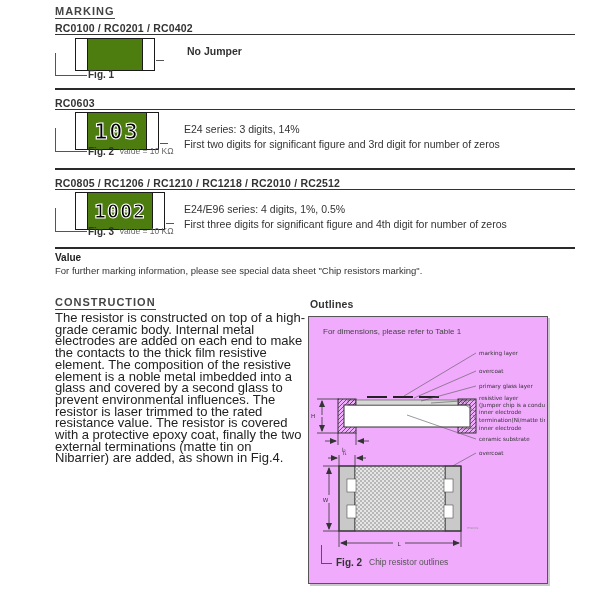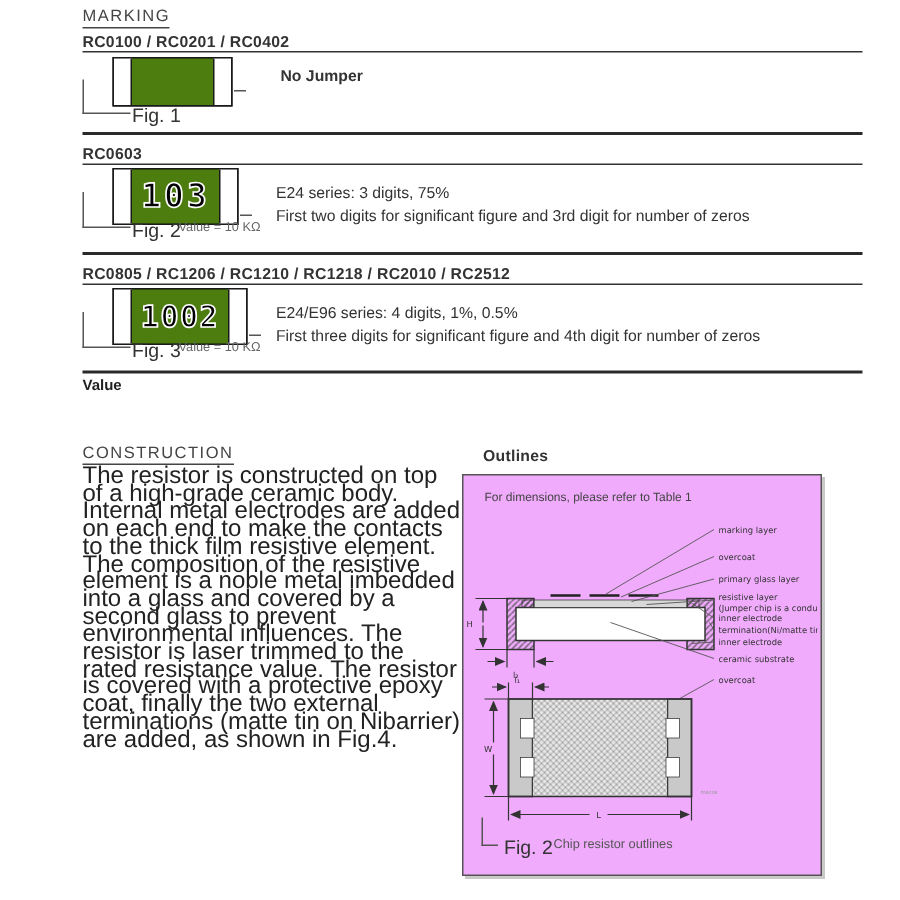--- a/index.html
+++ b/index.html
@@ -1,38 +1,38 @@
 <!DOCTYPE html>
 <html><head>
 <meta charset="utf-8">
 <style>
   html,body{margin:0;padding:0;background:#fff;}
   #page{position:relative;width:600px;height:600px;background:#ffffff;
         font-family:"Liberation Sans",sans-serif;color:#2b2b2b;overflow:hidden;}
   .abs{position:absolute;}
   .sec-head{font-weight:bold;font-size:10.5px;color:#333;letter-spacing:.2px;}
-  .big-head{font-weight:normal;font-size:11px;color:#444;letter-spacing:1px;
+  .big-head{font-weight:bold;font-size:11px;color:#444;letter-spacing:1px;
             border-bottom:1.6px solid #444;padding-bottom:1px;text-align:center;}
   .rule-thin{height:1.2px;background:#333;}
   .rule-sep{height:1.6px;background:#2a2a2a;}
   .chip{display:flex;border:1.6px solid #1a1a1a;background:#000;}
   .cap{width:11px;background:#fff;}
   .cap-l{border-right:1.6px solid #1a1a1a;}
   .cap-r{border-left:1.6px solid #1a1a1a;}
   .chip-body{flex:1;background:#4d7c0f;display:flex;align-items:center;justify-content:center;}
   .seg{font-family:"DejaVu Sans Mono",monospace;font-weight:bold;letter-spacing:2px;
        color:#fff;-webkit-text-fill-color:#000;-webkit-text-stroke:1.1px #fff;}
   .bracket{border-left:1px solid #555;border-bottom:1px solid #555;}
-  .figlab{font-weight:normal;font-size:13px;color:#333;}
+  .figlab{font-weight:bold;font-size:10px;color:#333;}
   .vallab{font-size:8.5px;color:#666;}
   .desc{font-size:10.5px;color:#333;}
   .tick{height:1.2px;background:#555;}
   .note-h{font-weight:bold;font-size:10px;color:#222;}
   .note-t{font-size:9.5px;color:#333;}
-  .para{font-size:16px;line-height:11.7px;color:#222;width:253px;}
+  .para{font-size:13px;line-height:11.7px;color:#222;width:253px;}
   .out-box{border:1px solid #555;background:#f0abfc;box-shadow:2px 2px 0 #c9c9c9;}
   .box-note{font-size:8px;color:#444;}
   .dlab{font-size:5.6px;fill:#333;font-family:"DejaVu Sans","Liberation Sans",sans-serif;}
   .dimlab{font-size:5.6px;fill:#333;font-family:"DejaVu Sans","Liberation Sans",sans-serif;}
   .code{font-size:3.6px;fill:#999;font-family:"DejaVu Sans",sans-serif;}
   .leader{stroke:#555;stroke-width:.6;fill:none;}
   .dim{stroke:#333;stroke-width:.8;fill:none;}
   .shape{stroke:#333;stroke-width:1;}
 </style>
 </head>
@@ -66,21 +66,21 @@
     <div class="cap cap-l"></div>
     <div class="chip-body">
       <span class="seg" style="font-size:22px;">103</span>
     </div>
     <div class="cap cap-r"></div>
   </div>
   <div class="abs tick" style="left:160px;top:143px;width:8px;"></div>
   <div class="abs bracket" style="left:55px;top:128px;width:31px;height:23px;"></div>
   <div class="abs figlab" style="left:88px;top:146px;">Fig. 2</div>
   <div class="abs vallab" style="left:119px;top:146px;">Value = 10 KΩ</div>
-  <div class="abs desc" style="left:184px;top:123px;">E24 series: 3 digits, 75%</div>
+  <div class="abs desc" style="left:184px;top:123px;">E24 series: 3 digits, 14%</div>
   <div class="abs desc" style="left:184px;top:138px;text-align:center;">First two digits for significant figure and 3rd digit for number of zeros</div>
 
   <div class="abs rule-sep" style="left:55px;top:168px;width:520px;"></div>
 
   <div class="abs sec-head" style="left:55px;top:177px;">RC0805 / RC1206 / RC1210 / RC1218 / RC2010 / RC2512</div>
   <div class="abs rule-thin" style="left:55px;top:189px;width:520px;"></div>
 
   <div class="abs chip" style="left:75px;top:192px;width:88px;height:36px;">
     <div class="cap cap-l"></div>
     <div class="chip-body">
@@ -91,25 +91,26 @@
   <div class="abs tick" style="left:166px;top:223px;width:8px;"></div>
   <div class="abs bracket" style="left:55px;top:208px;width:31px;height:23px;"></div>
   <div class="abs figlab" style="left:88px;top:226px;">Fig. 3</div>
   <div class="abs vallab" style="left:119px;top:226px;">Value = 10 KΩ</div>
   <div class="abs desc" style="left:184px;top:203px;">E24/E96 series: 4 digits, 1%, 0.5%</div>
   <div class="abs desc" style="left:184px;top:218px;">First three digits for significant figure and 4th digit for number of zeros</div>
 
   <div class="abs rule-sep" style="left:55px;top:247px;width:520px;"></div>
 
   <div class="abs note-h" style="left:55px;top:252px;">Value</div>
+  <div class="abs note-t" style="left:55px;top:265px;">For further marking information, please see special data sheet "Chip resistors marking".</div>
 
   <div class="abs big-head" style="left:55px;top:296px;">CONSTRUCTION</div>
   <div class="abs para" style="left:55px;top:312px;">The resistor is constructed on top of a high-grade ceramic body. Internal metal electrodes are added on each end to make the contacts to the thick film resistive element. The composition of the resistive element is a noble metal imbedded into a glass and covered by a second glass to prevent environmental influences. The resistor is laser trimmed to the rated resistance value. The resistor is covered with a protective epoxy coat, finally the two external terminations (matte tin on Nibarrier) are added, as shown in Fig.4.</div>
 
-  <div class="abs sec-head" style="left:322px;top:298px;font-size:10.5px;">Outlines</div>
+  <div class="abs sec-head" style="left:310px;top:298px;font-size:10.5px;">Outlines</div>
 
   <div class="abs out-box" style="left:308px;top:316px;width:238px;height:266px;">
     <div class="abs box-note" style="left:14px;top:10px;">For dimensions, please refer to Table 1</div>
 
     <svg class="abs" style="left:0;top:28px;" width="236" height="208" viewBox="0 0 236 208">
       <defs>
         <marker id="arr" markerWidth="7" markerHeight="6" refX="6" refY="3" orient="auto" markerUnits="userSpaceOnUse">
           <path d="M0,0 L7,3 L0,6 z" fill="#333"></path>
         </marker>
         <pattern id="diag" width="4" height="4" patternUnits="userSpaceOnUse">

